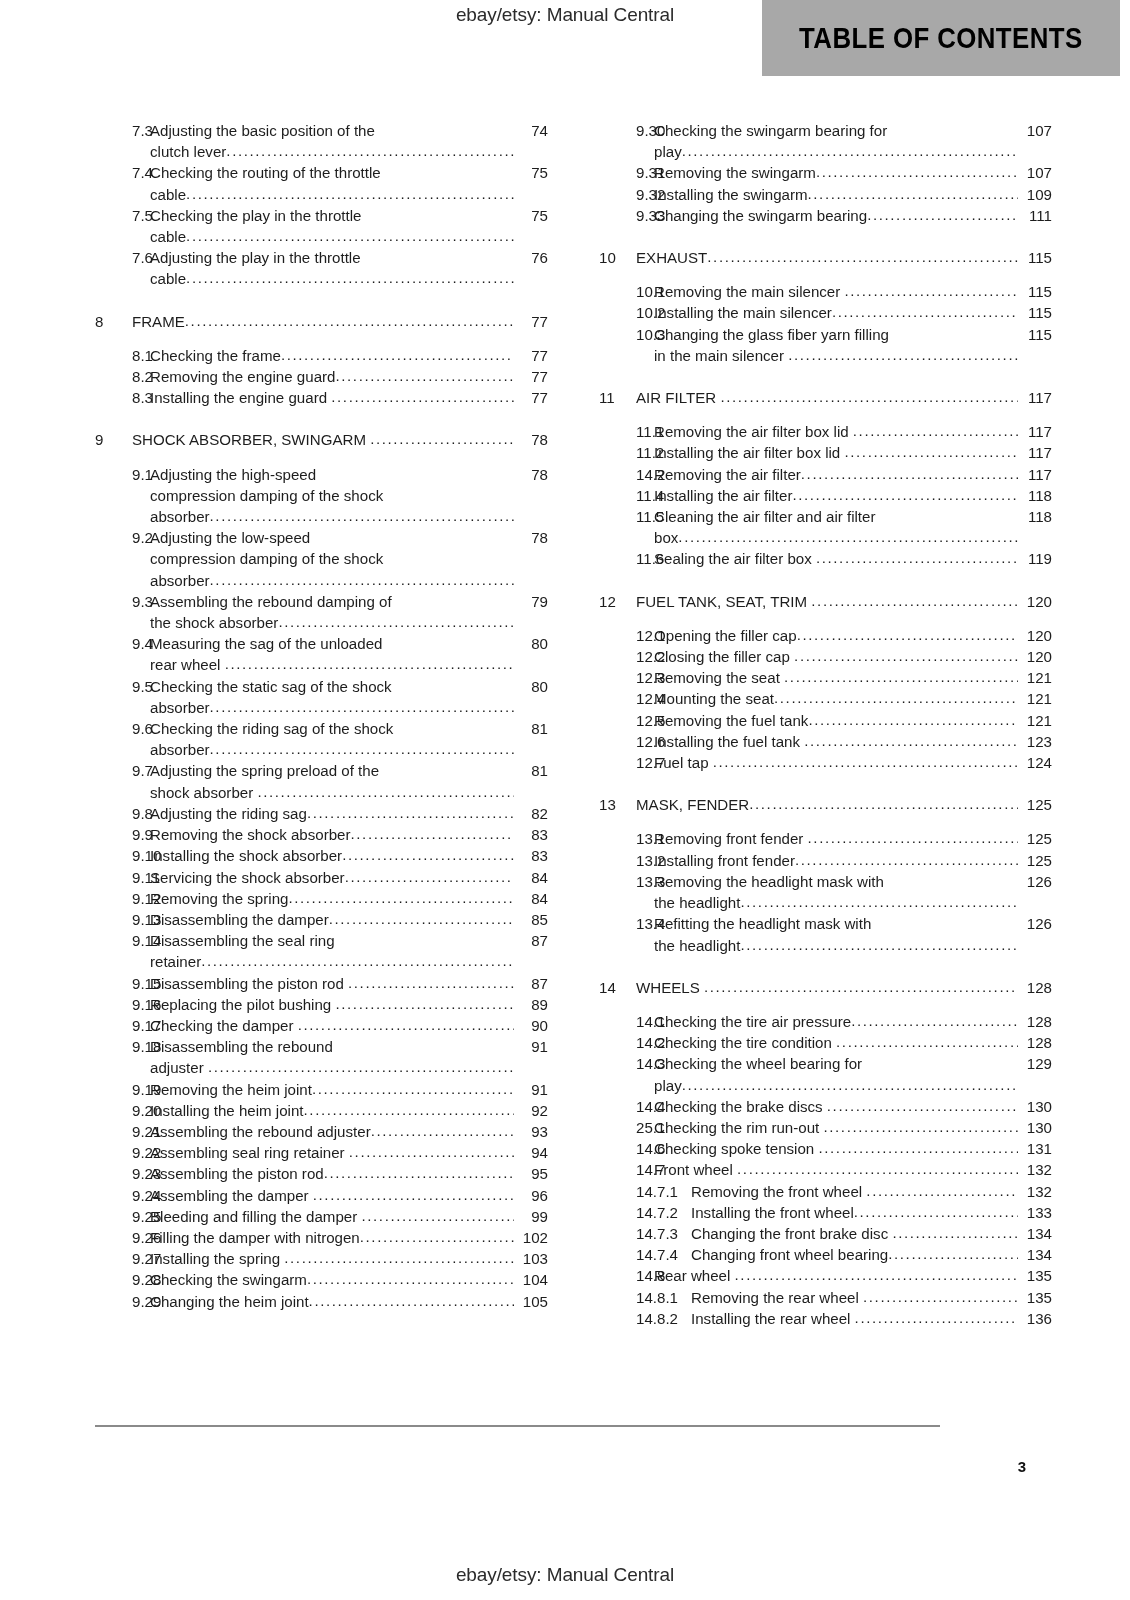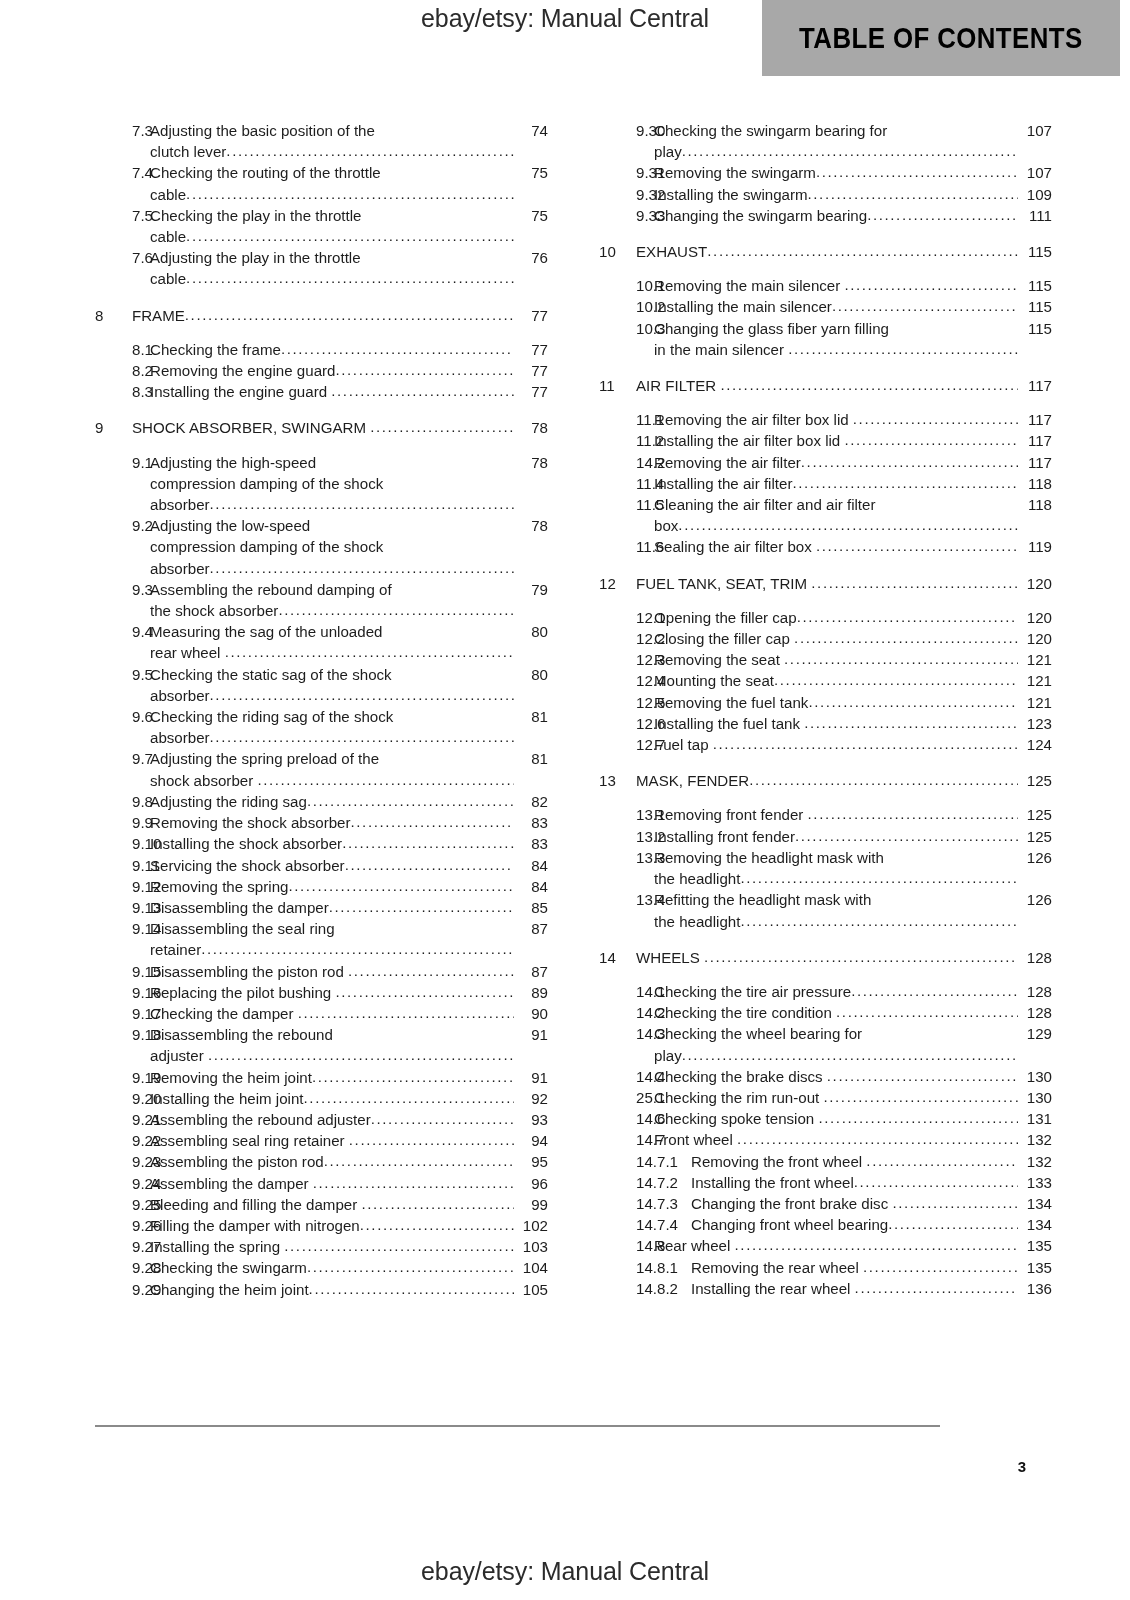--- a/index.html
+++ b/index.html
@@ -17,21 +17,21 @@
     overflow: hidden;
   }
 
   
   .watermark {
     position: absolute;
     left: 0;
     width: 1130px;
     text-align: center;
     font-family: "Liberation Sans", sans-serif;
-    font-size: 25px;
+    font-size: 19px;
     color: #2b2b2b;
     letter-spacing: -0.1px;
   }
   .watermark.top { top: 4px; }
   .watermark.bottom { bottom: 14px; }
 
   
   .header-tab {
     position: absolute;
     top: 0;
@@ -83,21 +83,21 @@
   }
   .entry .pg {
     flex: 0 0 auto;
     text-align: right;
     white-space: nowrap;
     padding-left: 5px;
   }
 
   
   .entry.lvl1 {
-    margin-top: 15px;
+    margin-top: 21px;
     margin-bottom: 13px;
   }
   .entry.lvl1 .num { width: 37px; }
   .entry.lvl1 .pg { width: 34px; }
 
   
   .entry.lvl2 .num { width: 55px; padding-left: 37px; }
   .entry.lvl2 .pg { width: 34px; }
 
   

